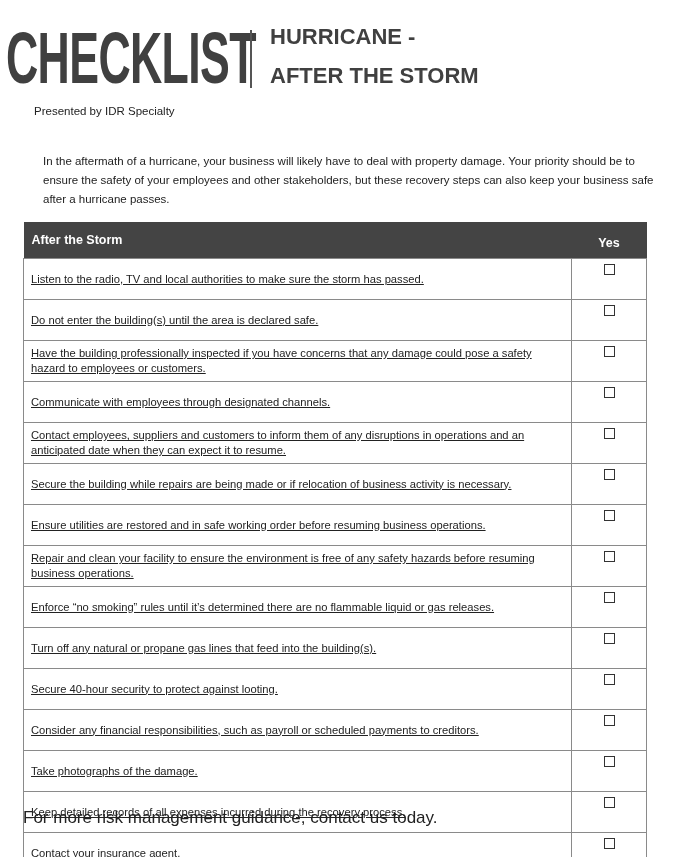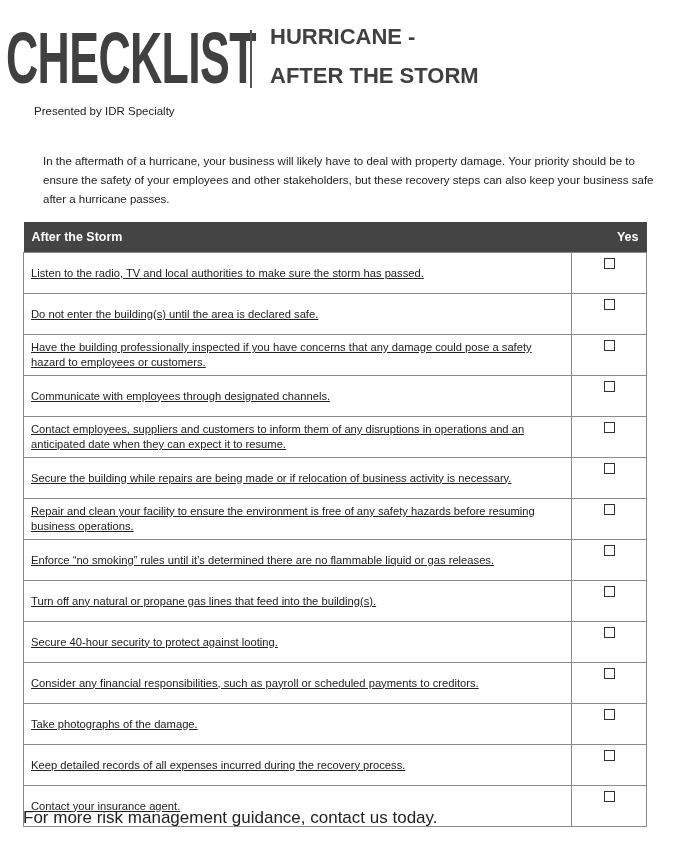--- a/index.html
+++ b/index.html
@@ -10,21 +10,21 @@
          font-weight: 700; font-size: 72px; line-height: 72px; color: #404040;
          transform: scaleX(0.62); transform-origin: left top; letter-spacing: -1px; }
   .vbar { position: absolute; left: 244px; top: 8px; width: 2px; height: 58px; background: #555; }
   .sub1, .sub2 { position: absolute; left: 264px; font-weight: 700; font-size: 22px; color: #404040; }
   .sub1 { top: 2px; }
   .sub2 { top: 41px; }
   .presented { position: absolute; left: 34px; top: 105px; font-size: 11.5px; color: #222; }
   .intro { position: absolute; left: 23px; top: 152px; width: 625px; font-size: 11.5px; line-height: 19px; color: #222; margin-left: 20px; }
   table { position: absolute; left: 23px; top: 222px; width: 624px; border-collapse: collapse; font-size: 11.2px; }
   th { background: #444444; color: #fff; height: 30px; text-align: left; font-weight: 700; font-size: 12.5px; padding: 0 8px; }
-  th.yes { text-align: right; width: 58px; }
+  th.yes { text-align: center; width: 58px; padding-top: 6px; }
   td { border: 1px solid #8a8a8a; height: 33px; padding: 2px 7px; vertical-align: middle; color: #222; line-height: 15px; text-decoration: underline; }
   td.chk { text-align: center; vertical-align: top; padding-top: 5px; width: 60px; }
   .box { display: inline-block; width: 9px; height: 9px; border: 1px solid #333; background: #fff; cursor: pointer; }
   .footer { position: absolute; left: 23px; top: 808px; font-size: 17px; color: #222; }
 </style>
 </head>
 <body>
 
 <div class="hdr">
   <div class="big">CHECKLIST</div>
@@ -62,20 +62,24 @@
       </tr>
       <tr>
         <td>Contact employees, suppliers and customers to inform them of any disruptions in operations and an anticipated date when they can expect it to resume.</td>
         <td class="chk"><span class="box"></span></td>
       </tr>
       <tr>
         <td>Secure the building while repairs are being made or if relocation of business activity is necessary.</td>
         <td class="chk"><span class="box"></span></td>
       </tr>
       <tr>
+        <td>Ensure utilities are restored and in safe working order before resuming business operations.</td>
+        <td class="chk"><span class="box"></span></td>
+      </tr>
+      <tr>
         <td>Repair and clean your facility to ensure the environment is free of any safety hazards before resuming business operations.</td>
         <td class="chk"><span class="box"></span></td>
       </tr>
       <tr>
         <td>Enforce “no smoking” rules until it’s determined there are no flammable liquid or gas releases.</td>
         <td class="chk"><span class="box"></span></td>
       </tr>
       <tr>
         <td>Turn off any natural or propane gas lines that feed into the building(s).</td>
         <td class="chk"><span class="box"></span></td>

